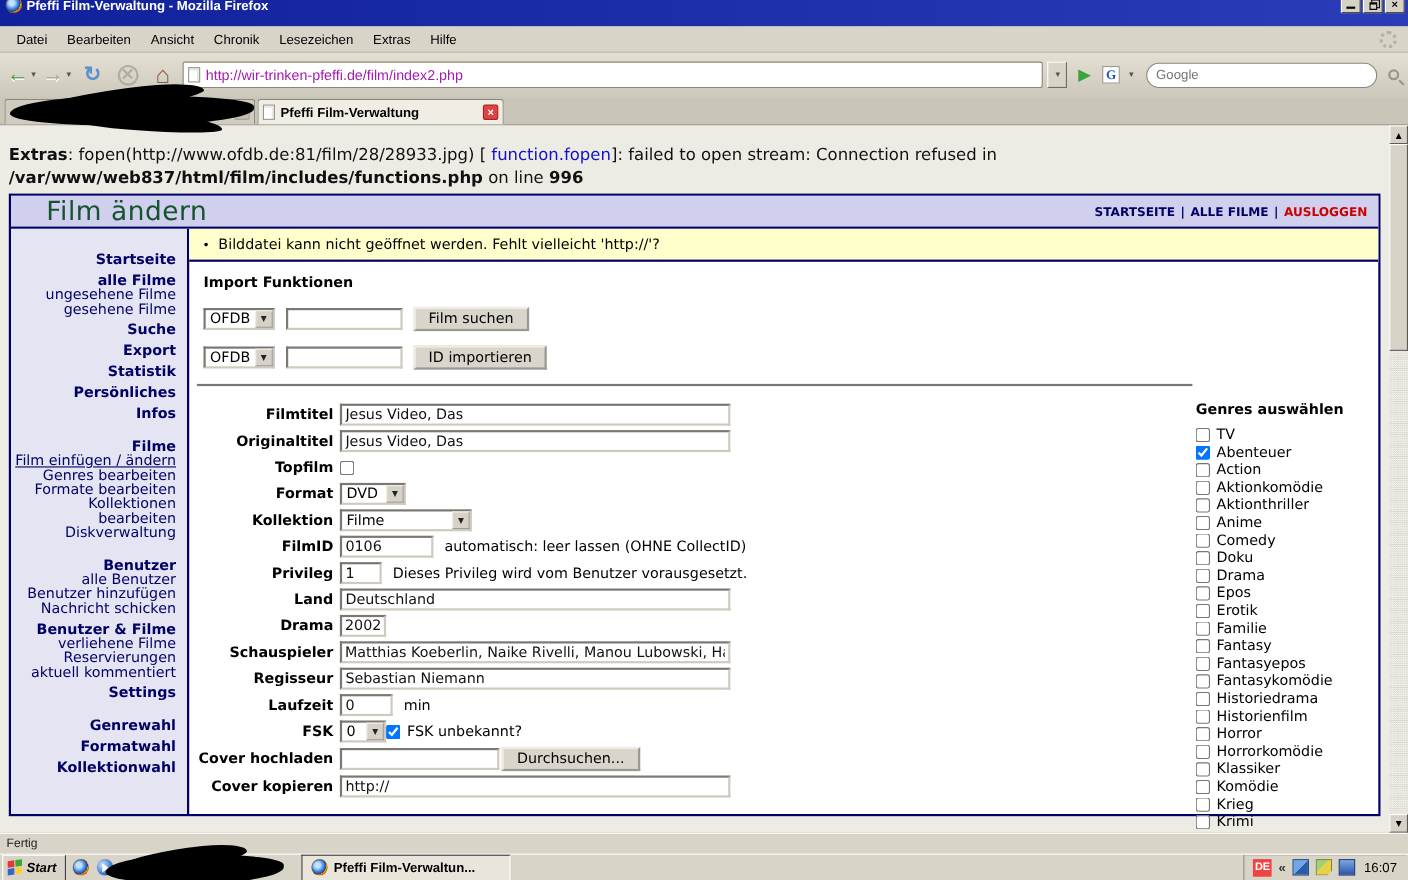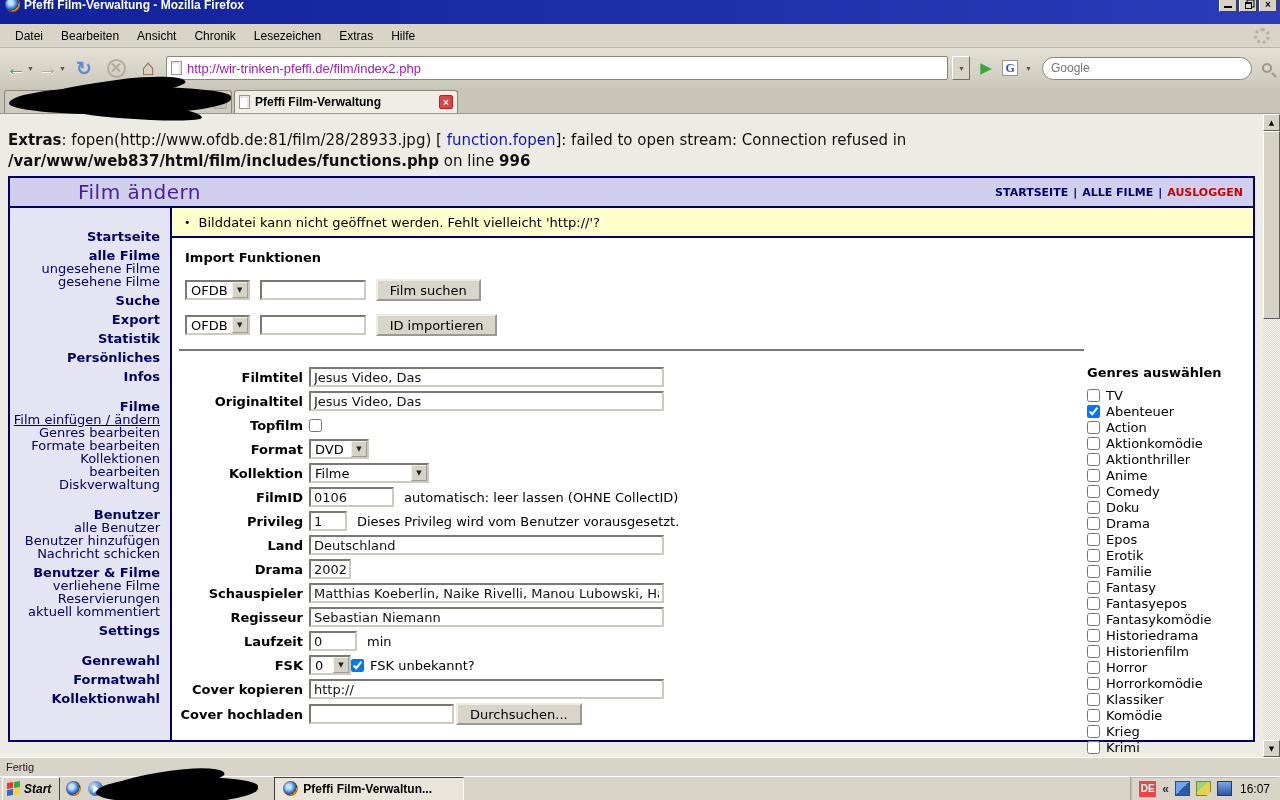--- a/index.html
+++ b/index.html
@@ -74,21 +74,21 @@
   .viewport { height:643px; background:#ecebe4; position:relative; overflow:hidden; flex:0 0 auto;
     font-family:"DejaVu Sans", sans-serif; }
   .pagearea { position:absolute; left:0; top:0; right:17px; bottom:0; overflow:hidden; }
 
   .warning { margin:16px 8px 4px 8px; width:1045px; font-size:15px; color:#111; line-height:21px; }
   .warning b { font-weight:bold; }
   .warning .wlink { color:#1111cc; }
 
   .pagebox { margin:0 8px; border:2px solid #000066; background:#fff; height:566px; display:flex; flex-direction:column; }
   .pghead { background:#d0d0ee; border-bottom:2px solid #000066; height:30px; display:flex; align-items:center; padding:0 10px 0 32px; flex:0 0 auto; }
-  .pghead h1 { font-size:20px; font-weight:normal; color:#4c1d95; letter-spacing:0.5px;margin-left:36px; }
+  .pghead h1 { font-size:24px; font-weight:normal; color:#14532d; letter-spacing:0.5px; }
   .pghead .hnav { margin-left:auto; font-size:11px; font-weight:bold; color:#000066; display:flex; gap:5px; }
   .hnav .hlink { color:#000066; }
   .hnav .hlink.red { color:#cc0000; }
 
   .pgbody { display:flex; flex:1; min-height:0; }
   .sidebar { width:162px; background:#e4e4f2; border-right:2px solid #000066; padding:22px 10px 0 0; flex:0 0 auto; }
   .sb-item { font-size:13px; line-height:13px; color:#000066; text-align:right; margin-bottom:0; cursor:pointer; }
   .sb-item.bold { font-weight:bold; }
   .sb-item.link { text-decoration:underline; }
   .sb-item.gap { margin-top:6px; }
@@ -404,27 +404,27 @@
               <div class="frow">
                 <label class="flabel">FSK</label>
                 <span class="fsel">
                   <span class="fstext" style="min-width:22px">0</span>
                   <span class="fsbtn">▼</span>
                 </span>
                 <input type="checkbox" class="fsk-cbx" checked="" style="">
                 <span class="cbx-label">FSK unbekannt?</span>
               </div>
               <div class="frow">
-                <label class="flabel">Cover kopieren</label>
-                <input class="tin w355" value="http://" style="">
-              </div>
-              <div class="frow">
                 <label class="flabel">Cover hochladen</label>
                 <input class="tin w145" style="">
                 <button class="btn" style="margin-left:2px">Durchsuchen...</button>
+              </div>
+              <div class="frow">
+                <label class="flabel">Cover kopieren</label>
+                <input class="tin w355" value="http://" style="">
               </div>
             </div>
 
             <div class="genres">
               <h3>Genres auswählen</h3>
               <div>
 
                   <label class="genre-row">
                     <input type="checkbox" style="">
                     <span>TV</span>

